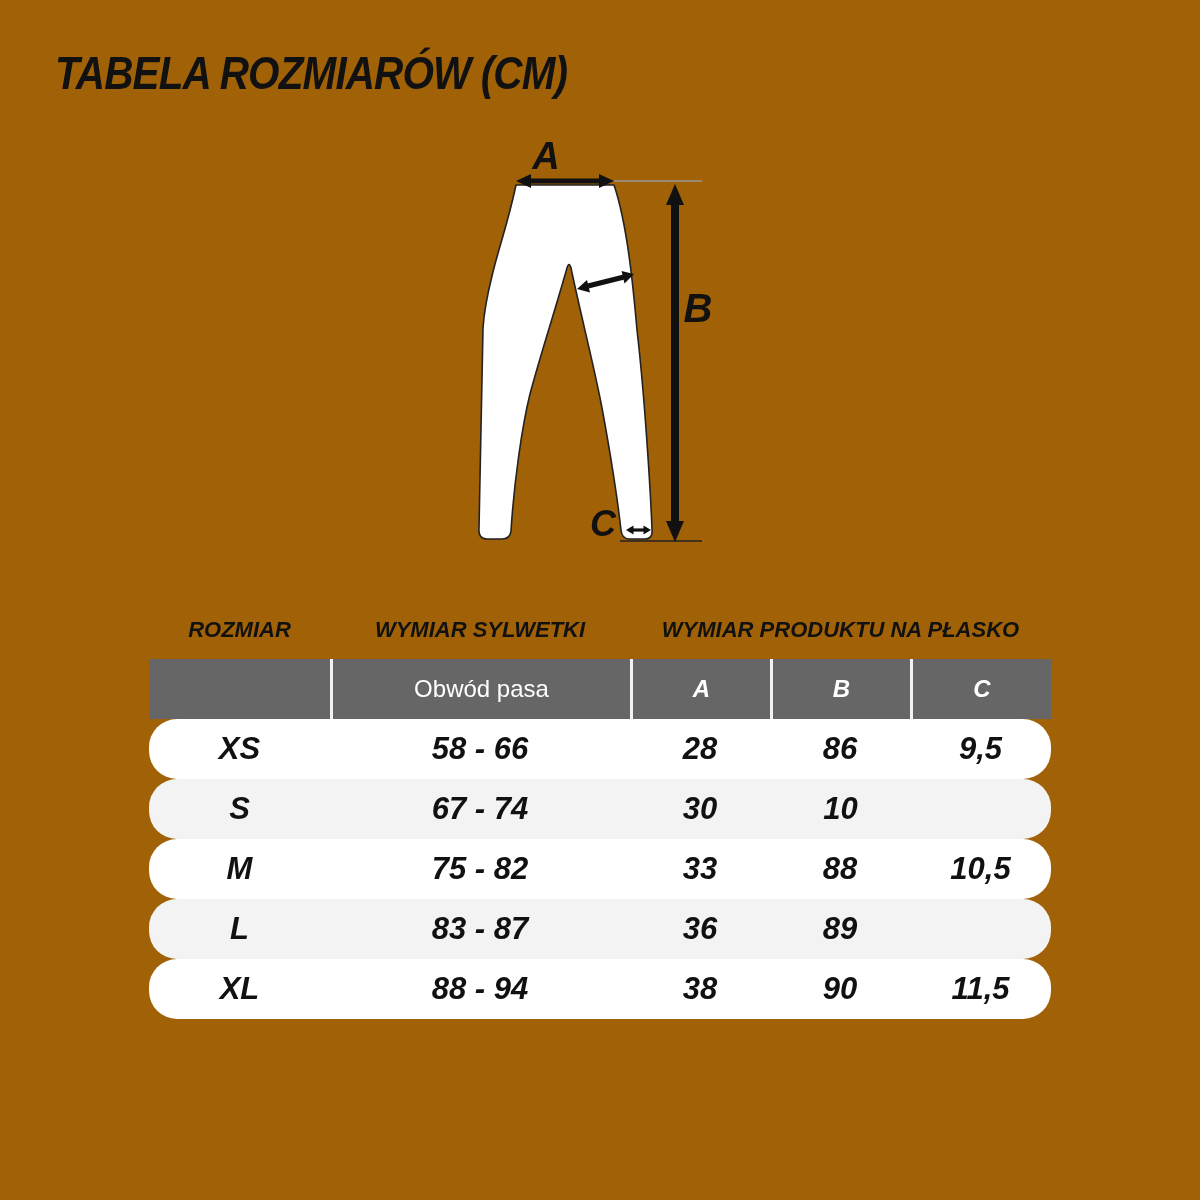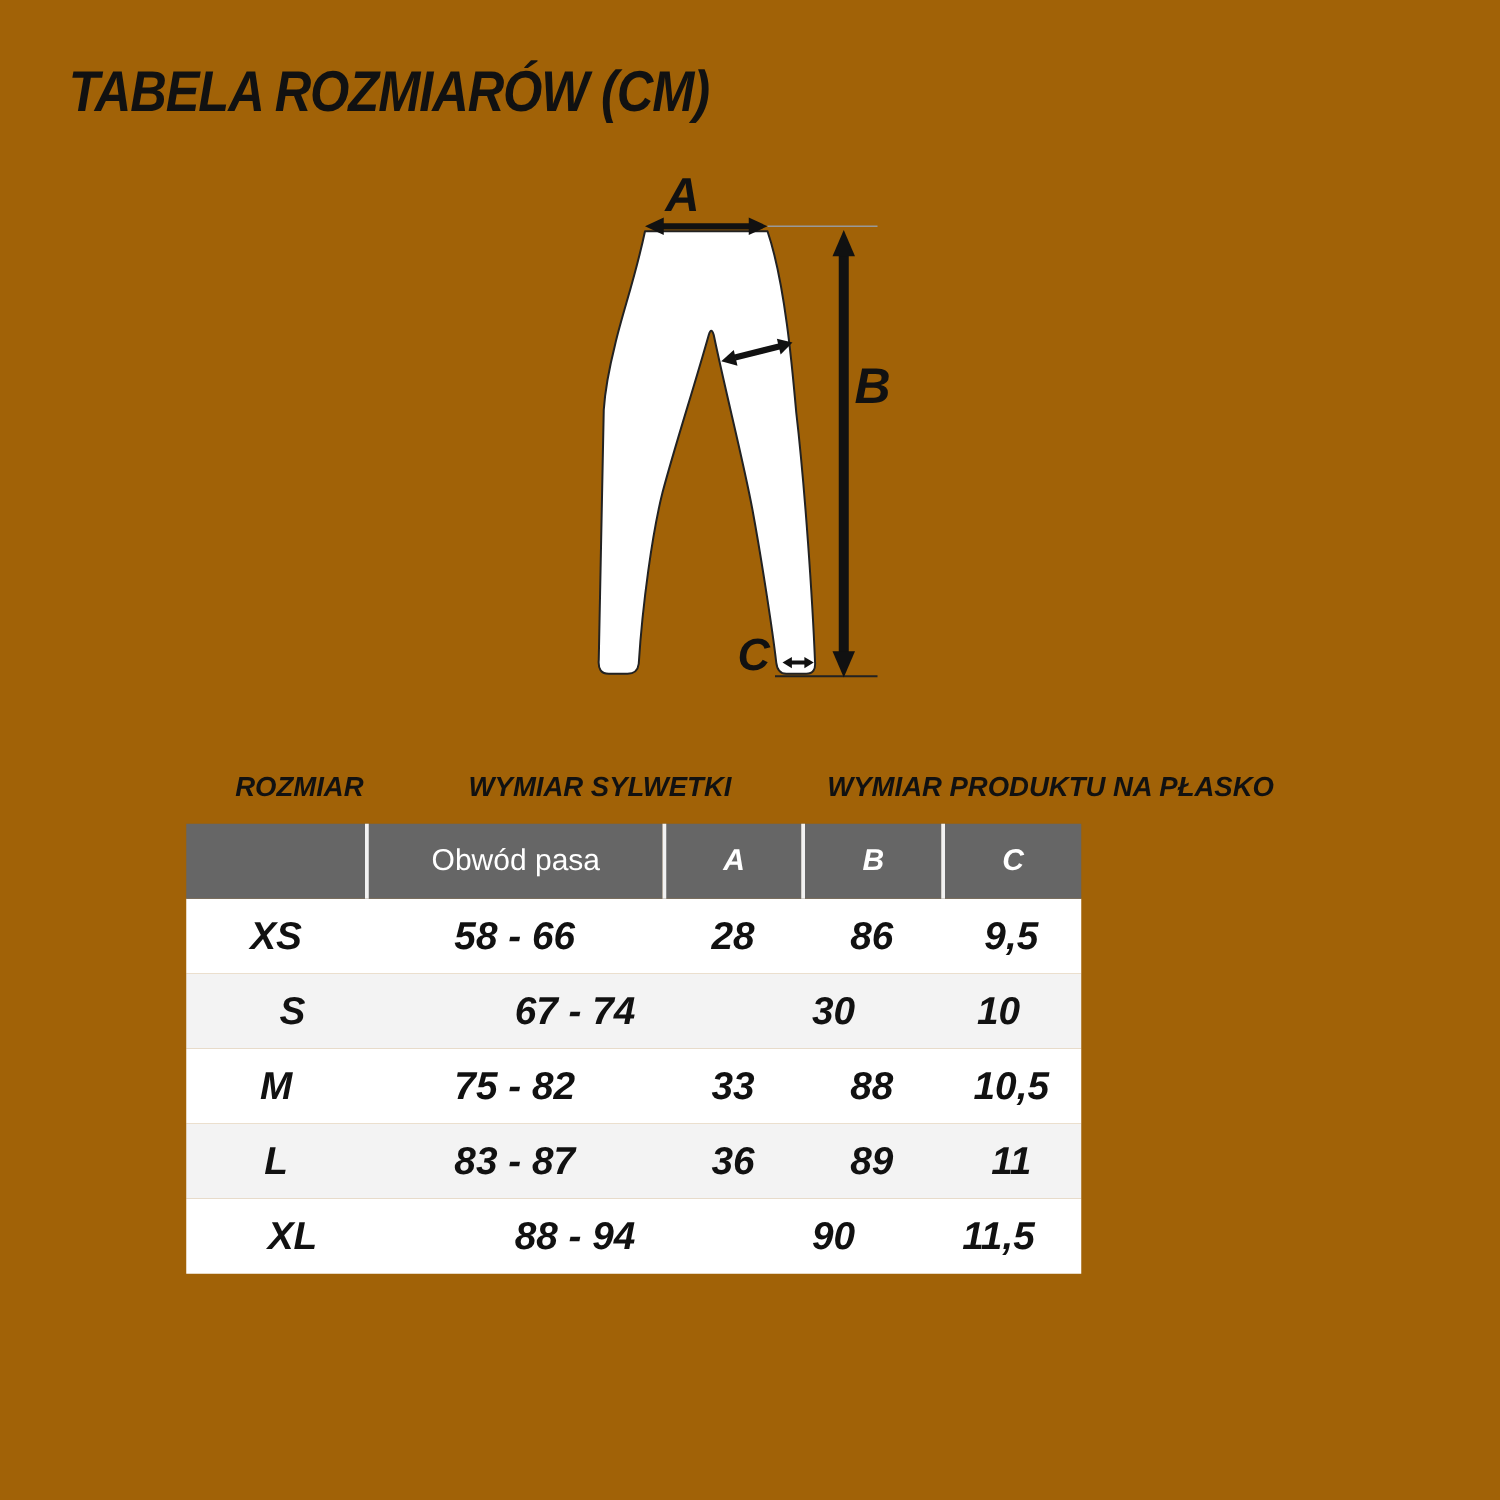--- a/index.html
+++ b/index.html
@@ -53,21 +53,21 @@
   }
   .gh-1 { left: 149px; width: 181px; }
   .gh-2 { left: 330px; width: 300px; }
   .gh-3 { left: 630px; width: 421px; }
   .size-table {
     position: absolute;
     left: 149px;
     top: 659px;
     width: 902px;
   }
-  .t-row { display: flex; width: 716px; height: 60px; }
+  .t-row { display: flex; width: 902px; height: 60px; border-radius: 28px; }
   .t-cell {
     box-sizing: border-box;
     height: 60px;
     line-height: 60px;
     text-align: center;
     overflow: hidden;
     white-space: nowrap;
   }
   .c1 { width: 181px; }
   .c2 { width: 300px; }
@@ -184,24 +184,24 @@
       <div class="t-cell c3">33</div>
       <div class="t-cell c4">88</div>
       <div class="t-cell c5">10,5</div>
     </div>
 
     <div class="t-row data-row row-stripe">
       <div class="t-cell c1">L</div>
       <div class="t-cell c2">83 - 87</div>
       <div class="t-cell c3">36</div>
       <div class="t-cell c4">89</div>
-      <div class="t-cell c5">11</div>
     </div>
 
     <div class="t-row data-row row-plain">
       <div class="t-cell c1">XL</div>
       <div class="t-cell c2">88 - 94</div>
+      <div class="t-cell c3">38</div>
       <div class="t-cell c4">90</div>
       <div class="t-cell c5">11,5</div>
     </div>
 
   </div>
 </div>
 
 </body></html>

